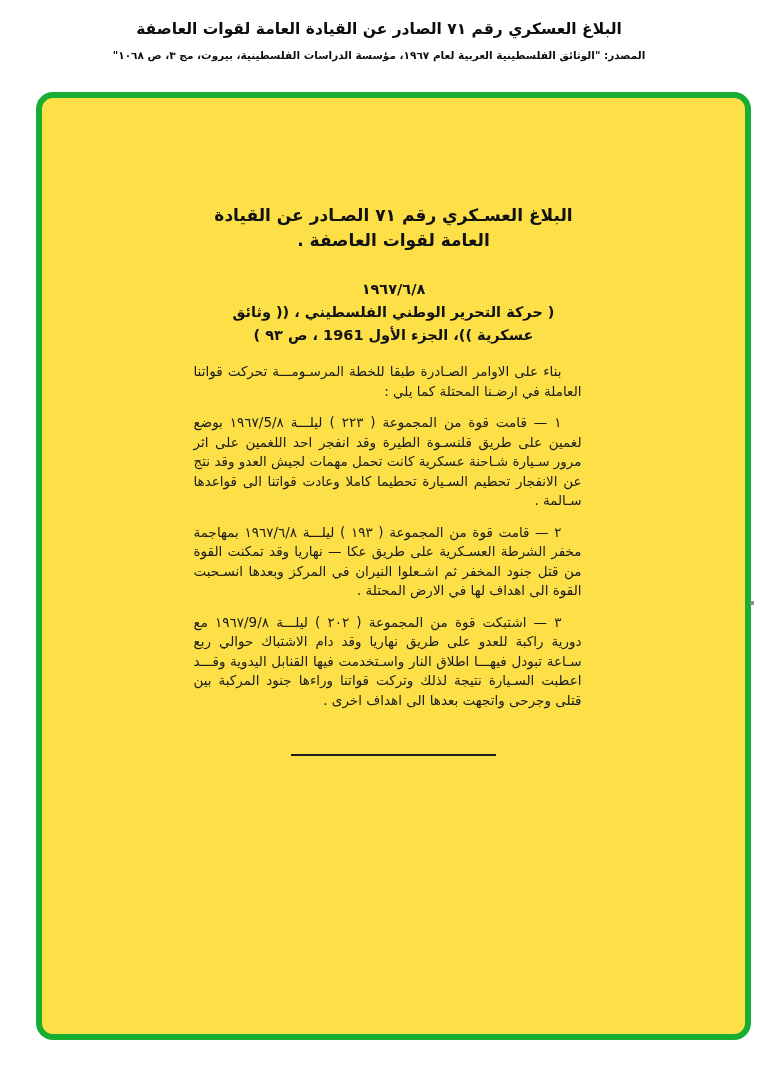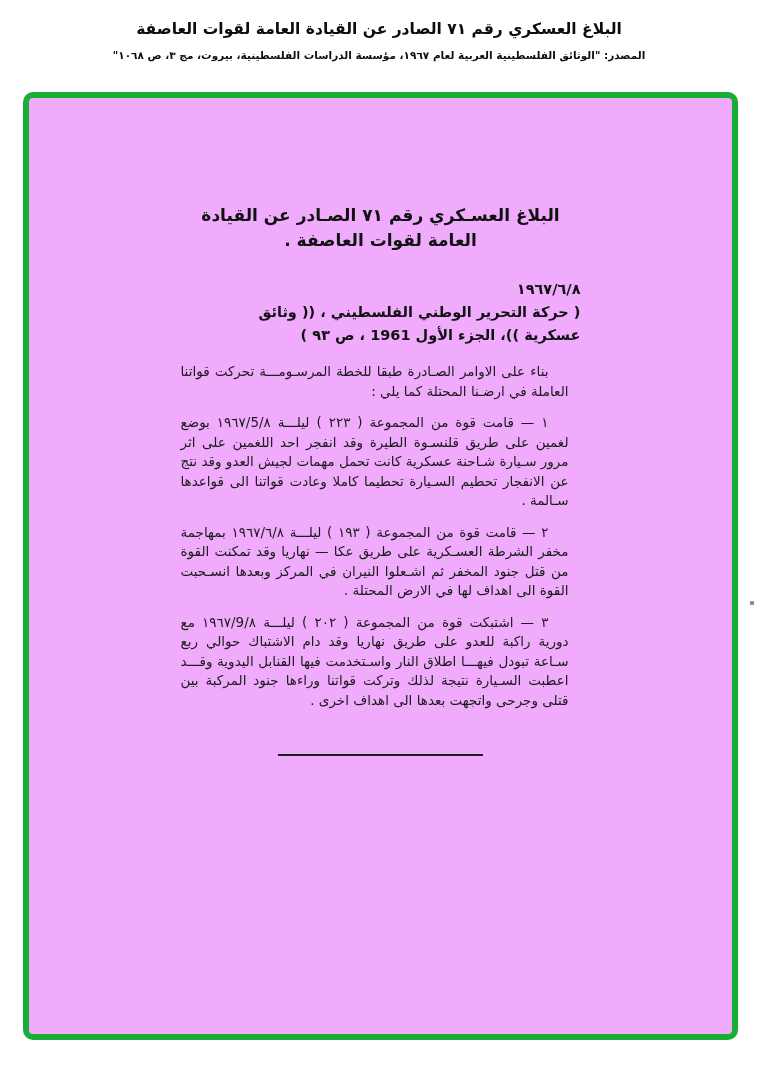--- a/index.html
+++ b/index.html
@@ -13,33 +13,33 @@
   }
   .canvas { position: relative; width: 758px; height: 1078px; background: #fff; }
 
   
   .top-header { direction: rtl; text-align: center; padding-top: 19px; }
   .header-title { font-weight: bold; font-size: 15.5px; line-height: 20px; color: #0d0d0d; }
   .header-source { font-weight: bold; font-size: 10.5px; line-height: 14px; margin-top: 9px; color: #0d0d0d; }
 
   
   .green-frame {
-    position: absolute; left: 23px; top: 92px;
+    position: absolute; left: 36px; top: 92px;
     width: 715px; height: 948px;
     border: 6px solid #18ad33;
-    border-radius: 10px;
-    background: #f0abfc;
+    border-radius: 17px;
+    background: #fde047;
   }
 
   
   .doc { direction: rtl; width: 400px; margin: 105px auto 0 auto; }
   .doc-title { text-align: center; font-weight: bold; font-size: 17px; line-height: 25px; color: #111; }
   .doc-title div { white-space: nowrap; }
   .doc-citation { text-align: center; font-weight: bold; font-size: 14.5px; line-height: 23px; margin-top: 25px; color: #111; }
-  .doc-citation div { white-space: nowrap; text-align: right; }
+  .doc-citation div { white-space: nowrap; }
 
   .para {
     font-size: 13.5px; line-height: 19.5px;
     text-align: justify;
     text-indent: 20px;
     margin: 12px 12px 0 0;
     color: #1a1a1a;
   }
   .para.intro { margin-top: 15px; }
 

